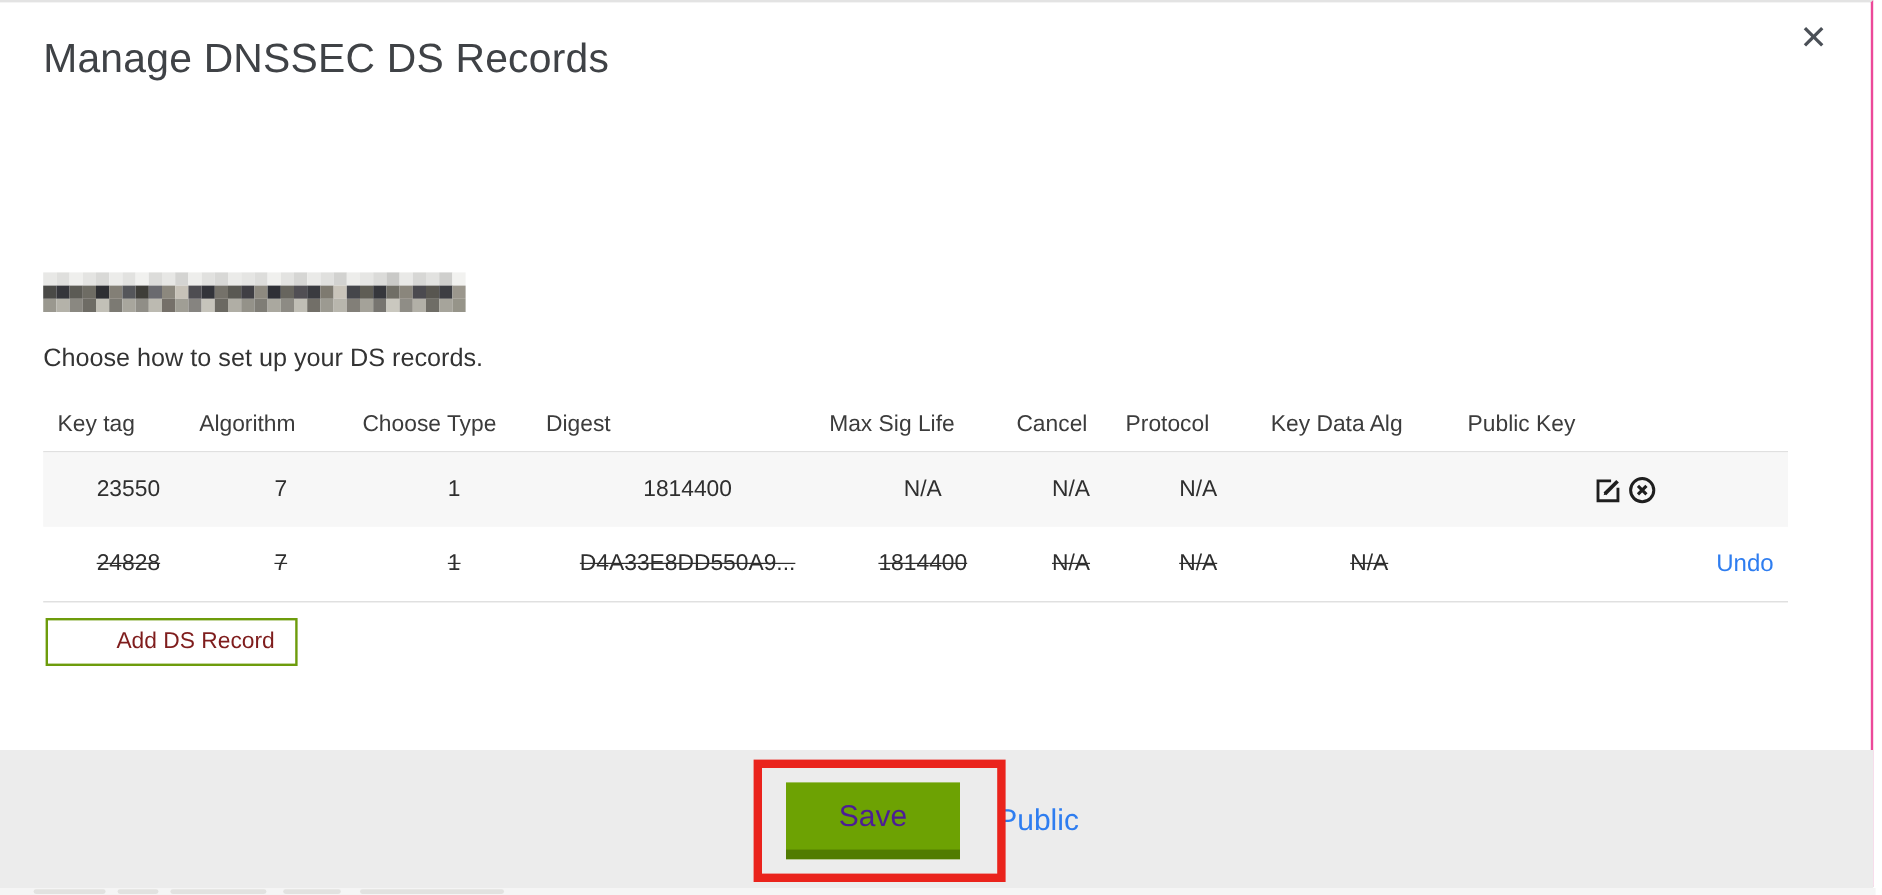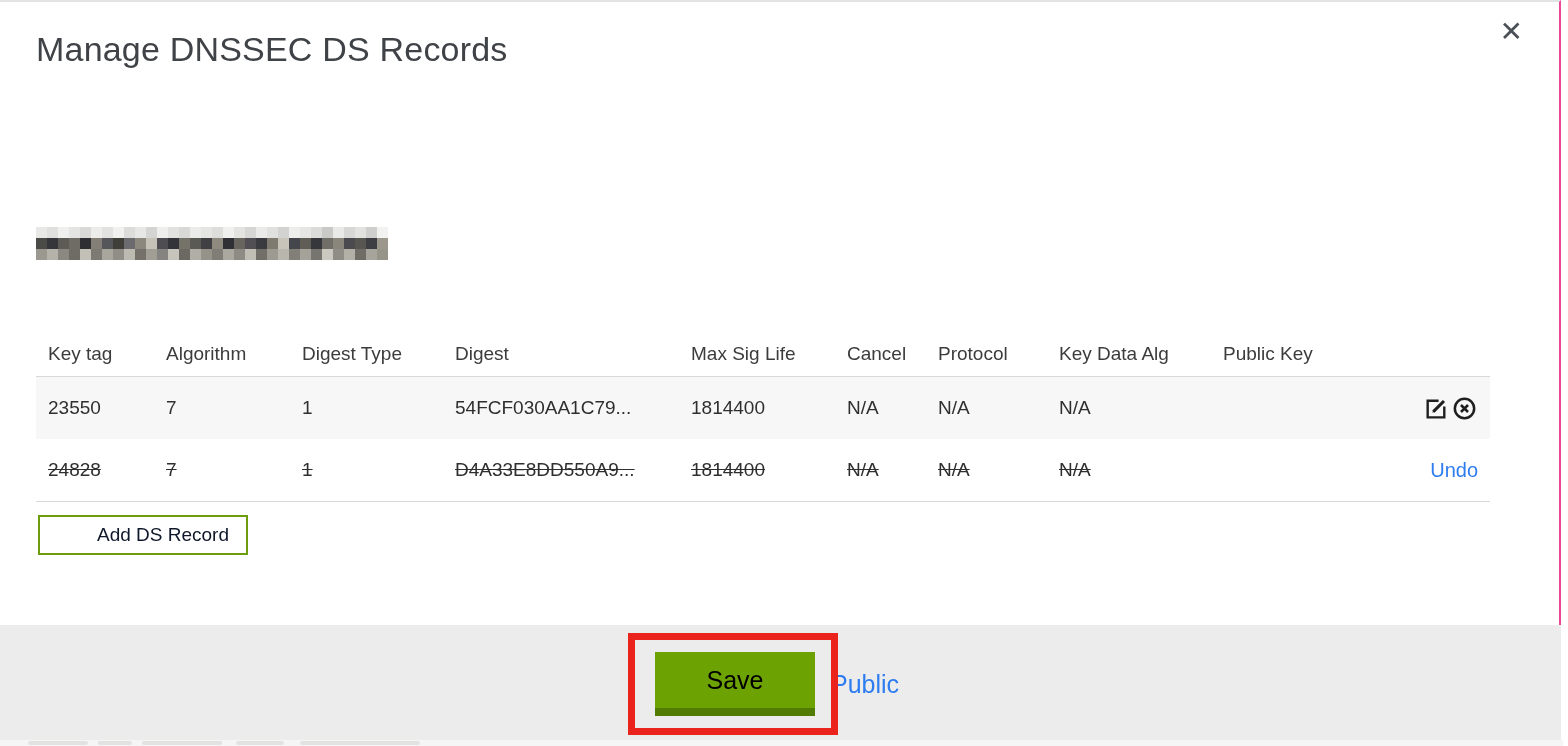--- a/index.html
+++ b/index.html
@@ -20,36 +20,36 @@
 
   .redacted { position:absolute; left:36px; top:225px; display:grid;
               grid-template-columns:repeat(32, 11px); grid-auto-rows:11px; }
 
   .instruction { position:absolute; left:36px; top:285px; font-size:21px; color:#333; }
 
   .ds-table { position:absolute; left:36px; top:330px; width:1454px; font-size:19px; }
   .trow { display:grid; grid-template-columns:118px 136px 153px 236px 156px 91px 121px 164px 1fr 96px;
           align-items:center; padding:0 12px; }
   .thead { height:44px; color:#3c3c3c; }
-  .tbody { border-top:1px solid #d9d9d9; border-bottom:1px solid #d9d9d9; }
+  .tbody { border-top:1px solid #d9d9d9; border-bottom:1px solid #d9d9d9;text-align:center; }
   .drow { height:62px; color:#2f2f2f; }
   .drow.alt { background:#f7f7f7; }
   .drow.deleted .cell { text-decoration:line-through; }
   .cell { white-space:nowrap; overflow:hidden; }
   .actions { display:flex; justify-content:flex-end; align-items:center; gap:1px; }
   .icon-btn { display:inline-flex; cursor:pointer; color:#1f1f1f; }
   .undo-link { color:#2e7df0; cursor:pointer; font-size:20px; }
 
   .add-btn { position:absolute; left:38px; top:513px; width:210px; height:40px; background:#fff;
-             border:2px solid #6d9c0c; color:#0f172a; font-size:19px; font-family:inherit; cursor:pointer;padding-left:40px; }
+             border:2px solid #6d9c0c; color:#7f1d1d; font-size:19px; font-family:inherit; cursor:pointer;padding-left:40px; }
 
   .footer { position:absolute; left:0; top:623px; width:1561px; height:116px; background:#ececec; }
 
-  .save-btn { position:absolute; left:655px; top:650px; width:160px; height:64px; background:#6da203;
-              border:none; border-bottom:8px solid #517c01; color:#000000; font-size:25px;
+  .save-btn { position:absolute; left:655px; top:650px; width:145px; height:64px; background:#6da203;
+              border:none; border-bottom:8px solid #517c01; color:#4c1d95; font-size:25px;
               font-family:inherit; cursor:pointer; }
   .cancel-link { position:absolute; left:831px; top:668px; font-size:25px; color:#2e7df0; cursor:pointer; }
 
   .annotation-box { position:absolute; left:628px; top:631px; width:210px; height:102px;
                     border:7px solid #ea231c; pointer-events:none; z-index:5; }
 </style>
 </head>
 <body>
 
 <div class="page">
@@ -150,41 +150,41 @@
         <div style="background: rgb(164, 162, 153);"></div>
         <div style="background: rgb(119, 117, 112);"></div>
         <div style="background: rgb(202, 200, 191);"></div>
         <div style="background: rgb(143, 141, 134);"></div>
         <div style="background: rgb(178, 176, 167);"></div>
         <div style="background: rgb(111, 109, 102);"></div>
         <div style="background: rgb(166, 164, 155);"></div>
         <div style="background: rgb(150, 148, 137);"></div>
       </div>
 
+    <p class="instruction">Choose how to set up your DS records.</p>
 
     <div class="ds-table">
       <div class="trow thead">
         <span class="cell">Key tag</span>
         <span class="cell">Algorithm</span>
-        <span class="cell">Digest Type</span>
+        <span class="cell">Choose Type</span>
         <span class="cell">Digest</span>
         <span class="cell">Max Sig Life</span>
         <span class="cell">Cancel</span>
         <span class="cell">Protocol</span>
         <span class="cell">Key Data Alg</span>
         <span class="cell">Public Key</span>
         <span class="cell"></span>
       </div>
 
       <div class="tbody">
         <div class="trow drow alt">
           <span class="cell">23550</span>
           <span class="cell">7</span>
           <span class="cell">1</span>
-          <span class="cell">54FCF030AA1C79...</span>
           <span class="cell">1814400</span>
           <span class="cell">N/A</span>
           <span class="cell">N/A</span>
           <span class="cell">N/A</span>
           <span class="cell"></span>
           <span class="actions">
             <span class="icon-btn">
               <svg width="27" height="27" viewBox="0 0 26 26" fill="none">
                 <path d="M15 5.5 H4.5 V21.5 H20.5 V11" stroke="#1f1f1f" stroke-width="2.3"></path>
                 <path d="M10 16 L20.2 5.8" stroke="#1f1f1f" stroke-width="3"></path>

